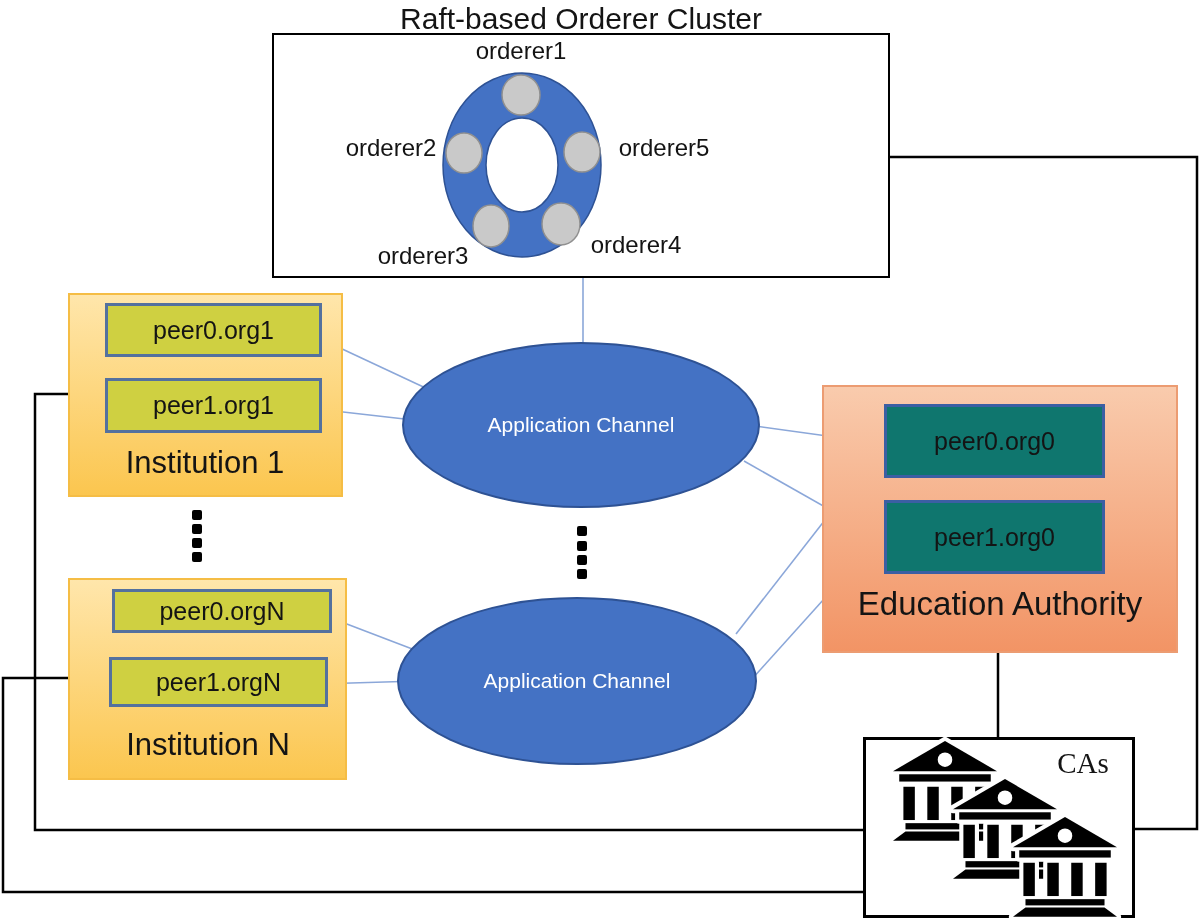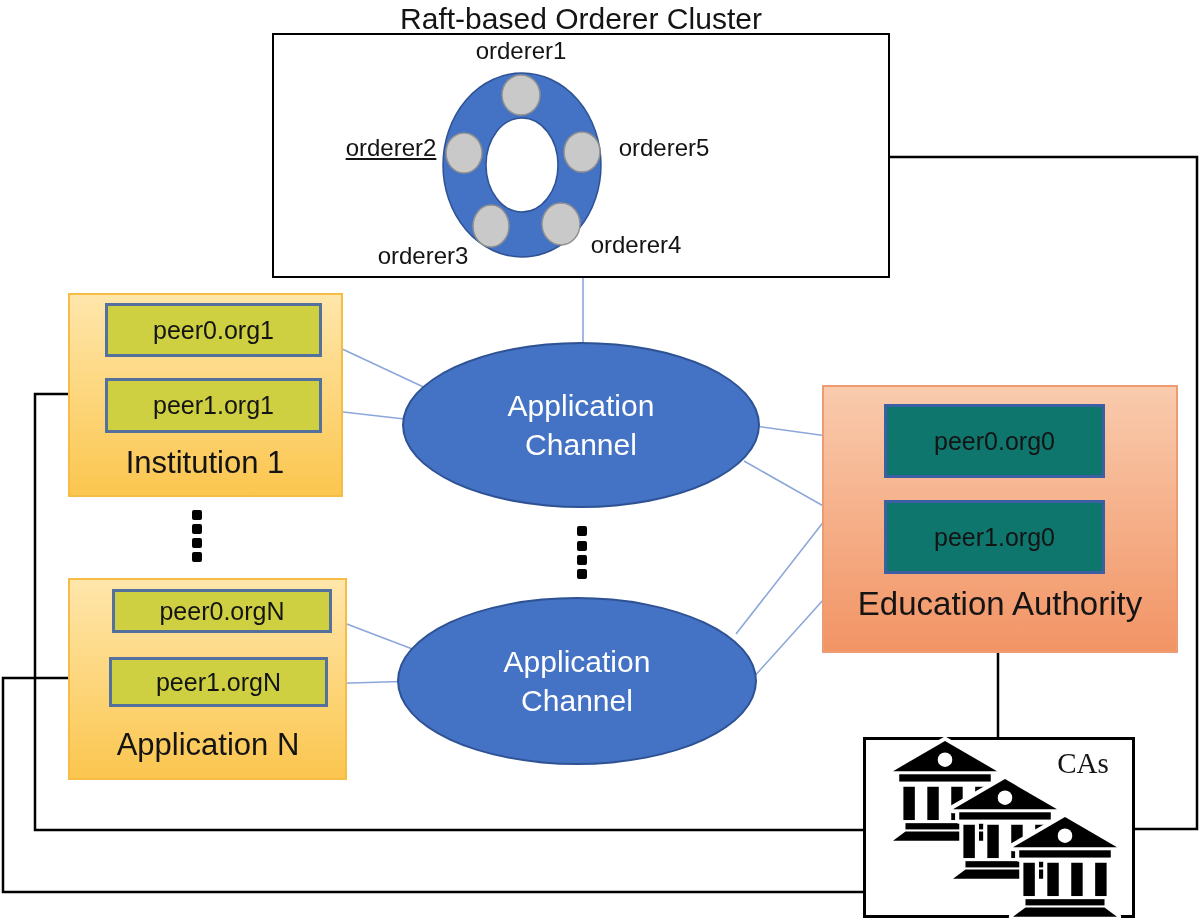--- a/index.html
+++ b/index.html
@@ -14,21 +14,21 @@
   .box-orderer{left:272px;top:33px;width:618px;height:245px;background:#fff;border:2px solid #000;z-index:1;}
   .box-inst{background:linear-gradient(180deg,#ffe6ab 0%,#fbc64f 100%);border:2px solid #f5bd45;z-index:1;}
   .inst1{left:68px;top:293px;width:275px;height:204px;}
   .instN{left:68px;top:578px;width:279px;height:202px;}
   .inst-name{font-size:31px;}
   .peer{display:flex;align-items:center;justify-content:center;font-size:25px;z-index:2;margin-left:12px;}
   .peer-green{background:#cfd041;border:3px solid #54719e;}
   .peer-gray{background:#0f766e;border:3px solid #3b5fa3;}
   .channel{border-radius:50%;background:#4472c4;border:2px solid #2e5294;display:flex;
            align-items:center;justify-content:center;z-index:2;}
-  .channel span{color:#fff;font-size:30px;line-height:1.3;text-align:center;width:200px;}
+  .channel span{color:#fff;font-size:21px;line-height:1.3;text-align:center;width:200px;}
   .ch1{left:402px;top:342px;width:358px;height:166px;}
   .ch2{left:397px;top:597px;width:360px;height:168px;}
   .box-ea{left:822px;top:385px;width:356px;height:268px;z-index:1;
           background:linear-gradient(180deg,#f9cbad 0%,#f29465 100%);border:2px solid #ec9c72;}
   .ea-name{font-size:33px;}
   .box-cas{left:863px;top:737px;width:272px;height:181px;background:#fff;border:3px solid #000;z-index:1;}
   .cas-lbl{font-family:"Liberation Serif",serif;font-size:29px;}
   .dot{position:absolute;width:10px;height:10px;background:#000;border-radius:2px;z-index:4;}
   .bank-outline{fill:#fff;stroke:#fff;stroke-width:8;stroke-linejoin:round;}
   .bank-fill{fill:#000;}
@@ -67,41 +67,41 @@
     <g fill="#c9c9c9" stroke="#909090" stroke-width="1.5">
       <ellipse cx="521" cy="95" rx="19" ry="20"></ellipse>
       <ellipse cx="464" cy="153" rx="18" ry="20"></ellipse>
       <ellipse cx="491" cy="226" rx="18" ry="21"></ellipse>
       <ellipse cx="561" cy="224" rx="19" ry="21"></ellipse>
       <ellipse cx="582" cy="152" rx="18" ry="20"></ellipse>
     </g>
   </svg>
 
   <div class="lbl orderer-lbl" style="left:521px;top:37px;">orderer1</div>
-  <div class="lbl orderer-lbl" style="left:391px;top:134px;text-decoration:underline;">orderer2</div>
+  <div class="lbl orderer-lbl" style="left:391px;top:134px;">orderer2</div>
   <div class="lbl orderer-lbl" style="left:423px;top:242px;">orderer3</div>
   <div class="lbl orderer-lbl" style="left:636px;top:231px;">orderer4</div>
   <div class="lbl orderer-lbl" style="left:664px;top:134px;">orderer5</div>
 
   <div class="abs box-inst inst1"></div>
   <div class="abs peer peer-green" style="left:93px;top:303px;width:217px;height:54px;">peer0.org1</div>
   <div class="abs peer peer-green" style="left:93px;top:378px;width:217px;height:55px;">peer1.org1</div>
   <div class="lbl inst-name" style="left:205px;top:445px;">Institution 1</div>
 
   <div>
     <div class="dot" style="left:192px;top:510px;"></div>
     <div class="dot" style="left:192px;top:524px;"></div>
     <div class="dot" style="left:192px;top:538px;"></div>
     <div class="dot" style="left:192px;top:552px;"></div>
   </div>
 
   <div class="abs box-inst instN"></div>
   <div class="abs peer peer-green" style="left:100px;top:589px;width:220px;height:44px;">peer0.orgN</div>
   <div class="abs peer peer-green" style="left:97px;top:657px;width:219px;height:50px;">peer1.orgN</div>
-  <div class="lbl inst-name" style="left:208px;top:727px;">Application N</div>
+  <div class="lbl inst-name" style="left:208px;top:727px;">Institution N</div>
 
   <div class="abs channel ch1">
     <span>Application Channel</span>
   </div>
   <div>
     <div class="dot" style="left:577px;top:526px;"></div>
     <div class="dot" style="left:577px;top:541px;"></div>
     <div class="dot" style="left:577px;top:555px;"></div>
     <div class="dot" style="left:577px;top:569px;"></div>
   </div>

